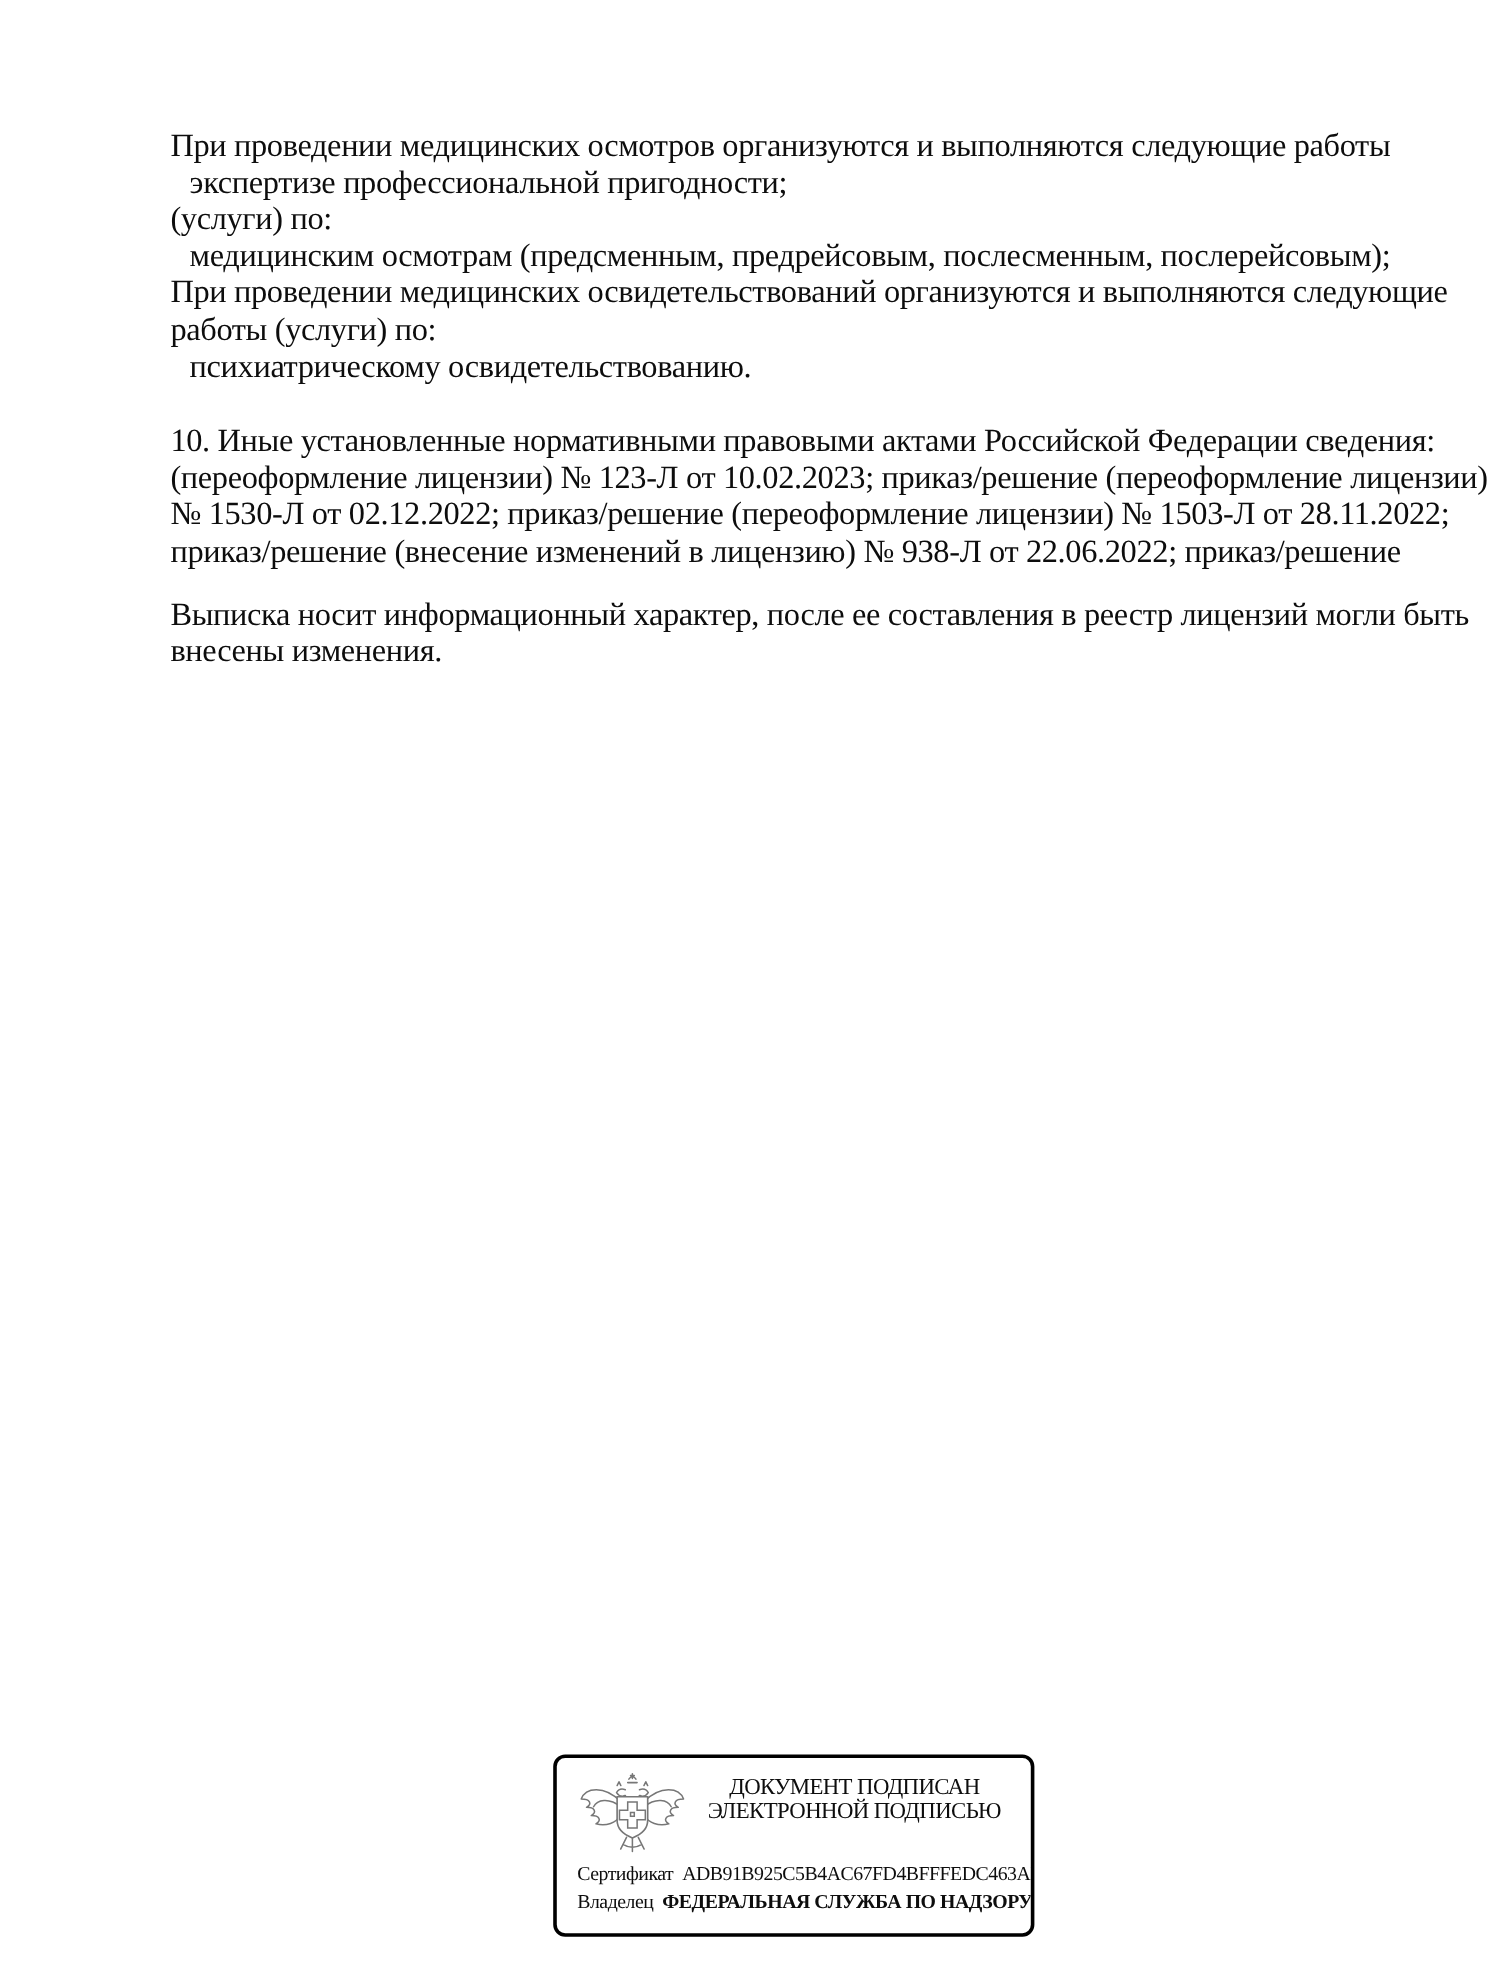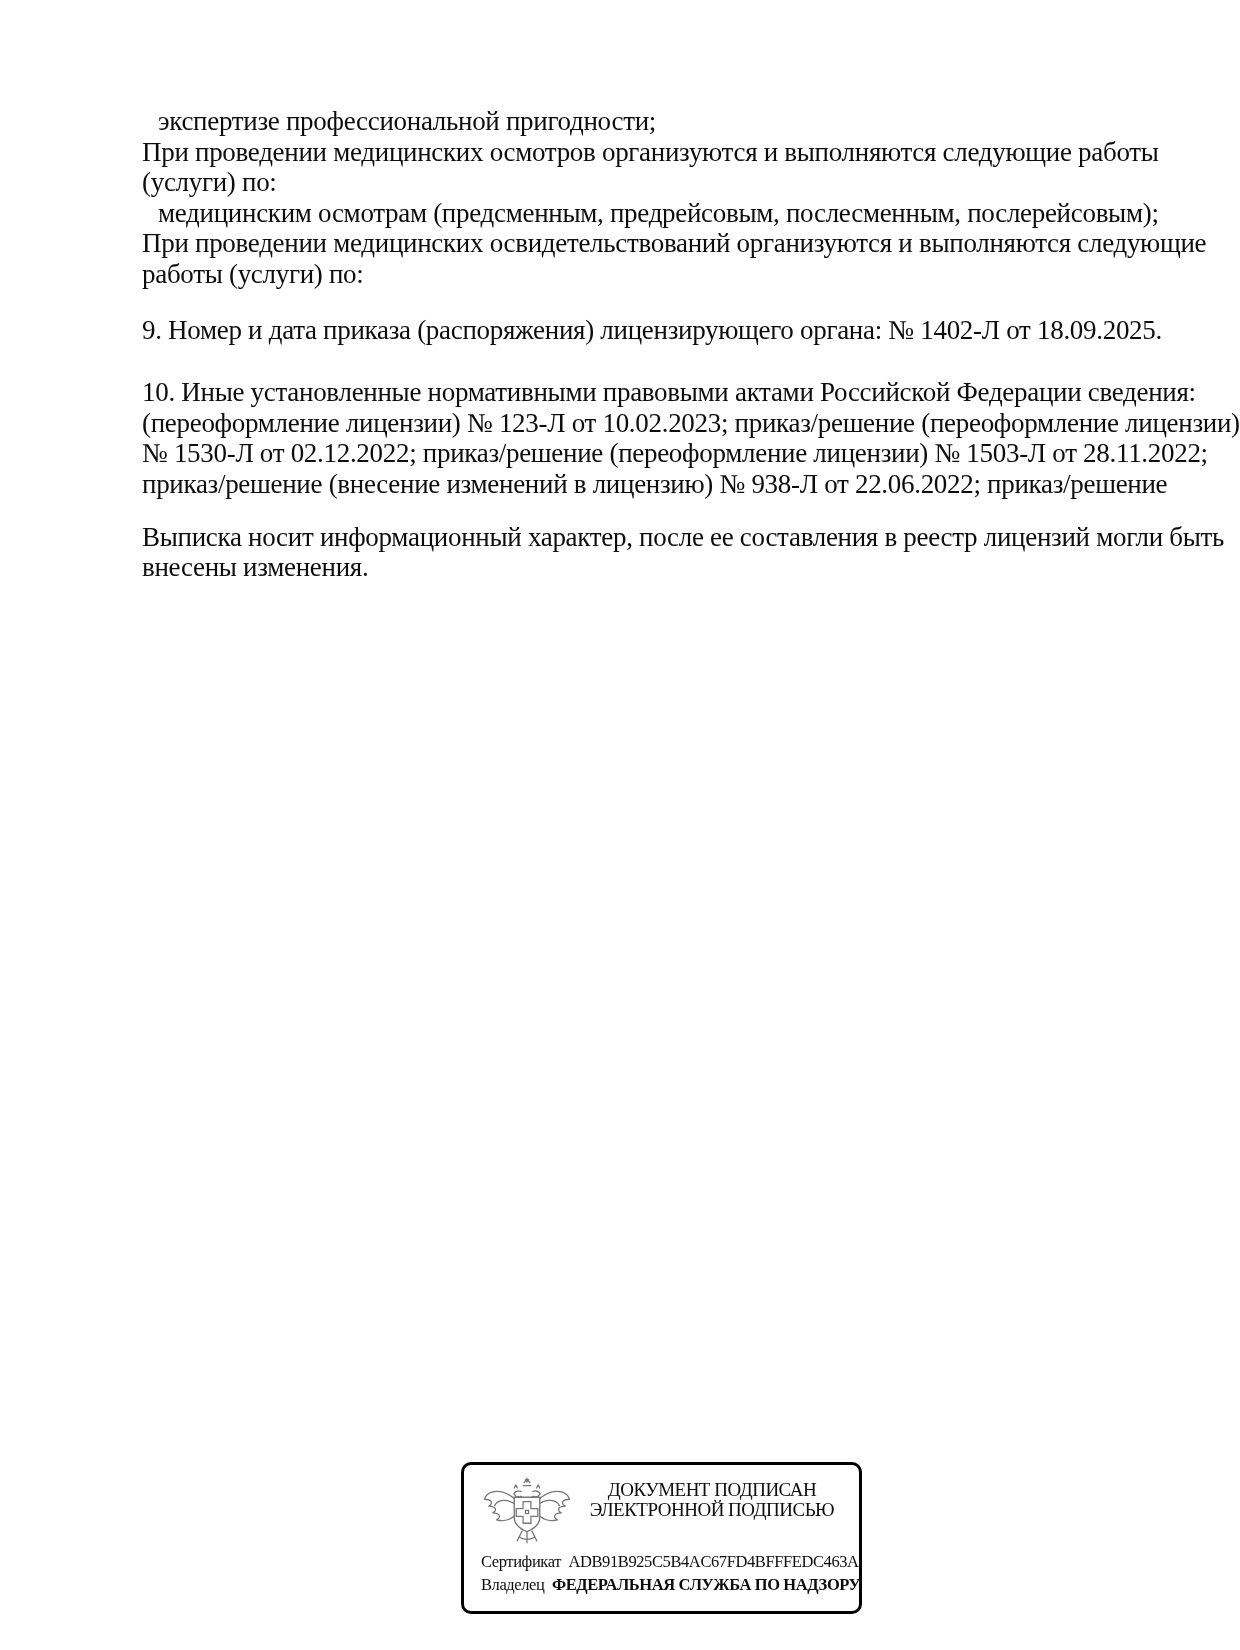--- a/index.html
+++ b/index.html
@@ -34,27 +34,27 @@
   }
   .stamp-info .row{white-space:nowrap;overflow:hidden;}
   .owner-value{font-weight:bold;}
 </style>
 </head>
 <body>
 
 <div class="page">
 
   <div class="content">
+    <div class="ln">При проведении медицинских осмотров организуются и выполняются следующие работы</div>
     <div class="ln ind">экспертизе профессиональной пригодности;</div>
-    <div class="ln">При проведении медицинских осмотров организуются и выполняются следующие работы</div>
     <div class="ln">(услуги) по:</div>
     <div class="ln ind">медицинским осмотрам (предсменным, предрейсовым, послесменным, послерейсовым);</div>
     <div class="ln">При проведении медицинских освидетельствований организуются и выполняются следующие</div>
     <div class="ln">работы (услуги) по:</div>
-    <div class="ln gap-a">9. Номер и дата приказа (распоряжения) лицензирующего органа: № 1402-Л от 18.09.2025.</div>
+    <div class="ln ind">психиатрическому освидетельствованию.</div>
     <div class="ln gap-b">10. Иные установленные нормативными правовыми актами Российской Федерации сведения:</div>
     <div class="ln">(переоформление лицензии) № 123-Л от 10.02.2023; приказ/решение (переоформление лицензии)</div>
     <div class="ln">№ 1530-Л от 02.12.2022; приказ/решение (переоформление лицензии) № 1503-Л от 28.11.2022;</div>
     <div class="ln">приказ/решение (внесение изменений в лицензию) № 938-Л от 22.06.2022; приказ/решение</div>
     <div class="ln gap-c">Выписка носит информационный характер, после ее составления в реестр лицензий могли быть</div>
     <div class="ln">внесены изменения.</div>
   </div>
 
   <div class="stamp">
 

